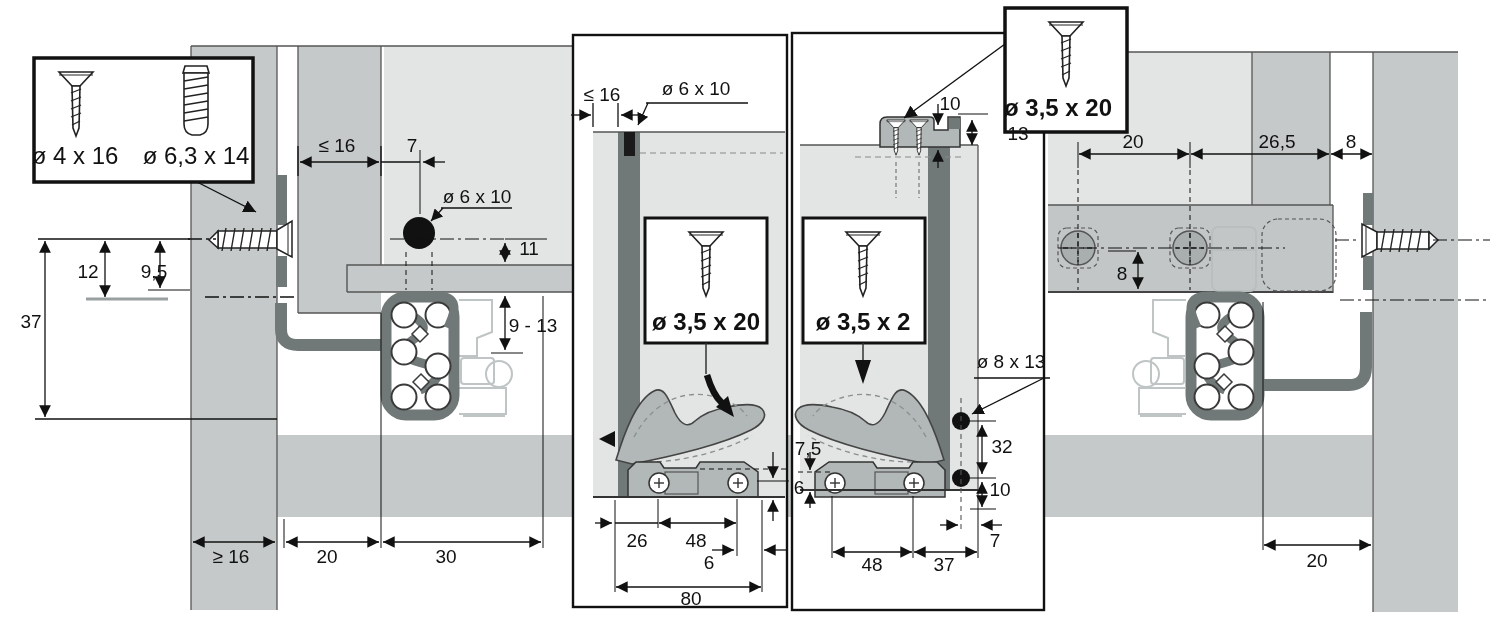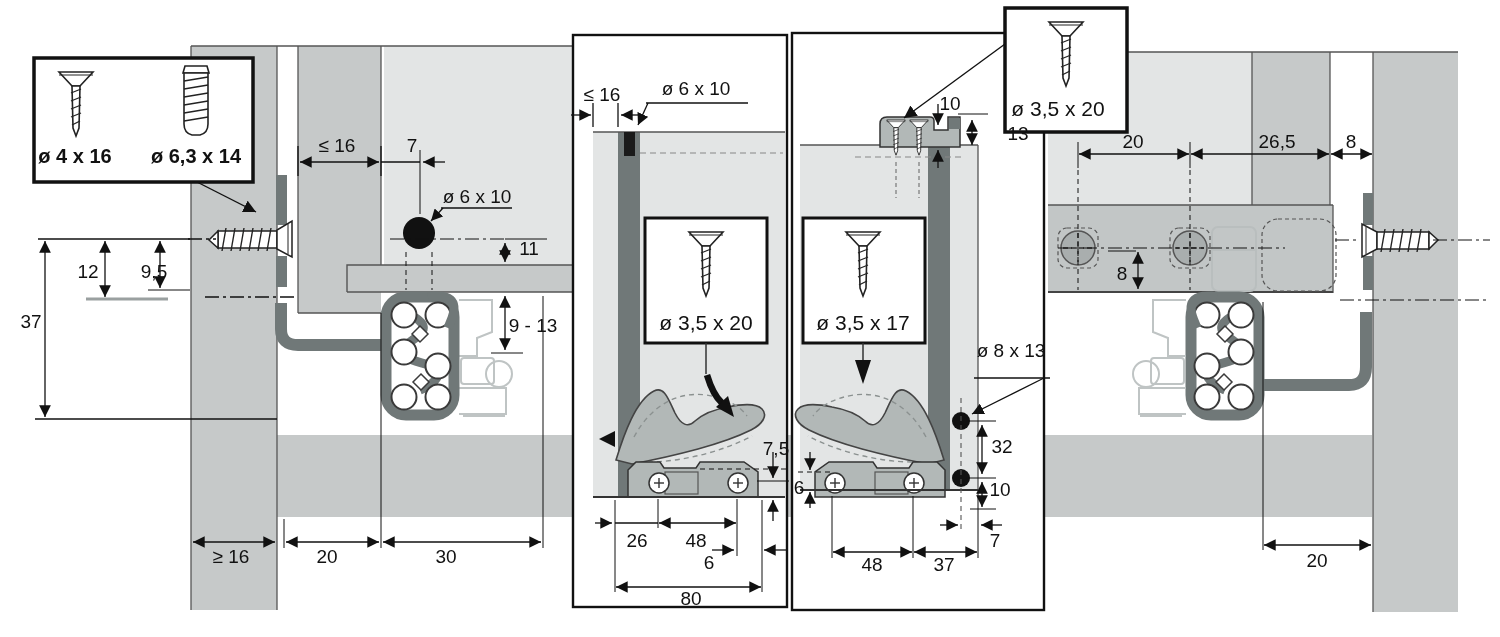--- a/index.html
+++ b/index.html
@@ -1,22 +1,22 @@
 <!DOCTYPE html>
 <html><head>
 <meta charset="utf-8">
 <style>
   html,body{margin:0;padding:0;background:#fff;}
   #stage{position:relative;width:1500px;height:637px;background:#fff;overflow:hidden;
          font-family:"Liberation Sans",sans-serif;}
   #stage svg{position:absolute;left:0;top:0;}
   .lbl{position:absolute;transform:translate(-50%,-50%);font-size:19px;line-height:1;
        color:#111;white-space:nowrap;}
-  .spec{font-weight:normal;font-size:21px;}
-  .spec-sm{font-weight:bold;font-size:20px;}
+  .spec{font-weight:bold;font-size:24px;}
+  .spec-sm{font-weight:normal;font-size:24px;}
 </style>
 </head>
 <body>
 
 <div id="stage">
 <svg width="1500" height="637" viewBox="0 0 1500 637">
   <defs>
     <marker id="ah" viewBox="0 0 10 10" refX="10" refY="5" markerWidth="9" markerHeight="9" orient="auto-start-reverse">
           <path d="M0,0 L10,5 L0,10 Z" fill="#111"></path>
         </marker>
@@ -362,31 +362,31 @@
 <div class="lbl" style="left:477px;top:196px">ø 6 x 10</div>
 <div class="lbl" style="left:529px;top:248px">11</div>
 <div class="lbl" style="left:533px;top:325px">9 - 13</div>
 <div class="lbl" style="left:231px;top:556px">≥ 16</div>
 <div class="lbl" style="left:327px;top:556px">20</div>
 <div class="lbl" style="left:446px;top:556px">30</div>
 
 <div class="lbl" style="left:602px;top:94px">≤ 16</div>
 <div class="lbl" style="left:696px;top:88px">ø 6 x 10</div>
 <div class="lbl spec" style="left:706px;top:322px">ø 3,5 x 20</div>
-<div class="lbl" style="left:776px;top:448px">7,5</div>
+<div class="lbl" style="left:808px;top:448px">7,5</div>
 <div class="lbl" style="left:637px;top:540px">26</div>
 <div class="lbl" style="left:696px;top:540px">48</div>
 <div class="lbl" style="left:709px;top:562px">6</div>
 <div class="lbl" style="left:691px;top:598px">80</div>
 
 <div class="lbl spec" style="left:1058px;top:108px">ø 3,5 x 20</div>
 <div class="lbl" style="left:950px;top:103px">10</div>
 <div class="lbl" style="left:1018px;top:133px">13</div>
-<div class="lbl spec" style="left:863px;top:322px">ø 3,5 x 17</div>
-<div class="lbl" style="left:1011px;top:350px">ø 8 x 13</div>
+<div class="lbl spec" style="left:863px;top:322px">ø 3,5 x 2</div>
+<div class="lbl" style="left:1011px;top:361px">ø 8 x 13</div>
 <div class="lbl" style="left:1002px;top:446px">32</div>
 <div class="lbl" style="left:1000px;top:489px">10</div>
 <div class="lbl" style="left:799px;top:487px">6</div>
 <div class="lbl" style="left:872px;top:564px">48</div>
 <div class="lbl" style="left:944px;top:564px">37</div>
 <div class="lbl" style="left:995px;top:540px">7</div>
 
 <div class="lbl" style="left:1133px;top:141px">20</div>
 <div class="lbl" style="left:1277px;top:141px">26,5</div>
 <div class="lbl" style="left:1351px;top:141px">8</div>

